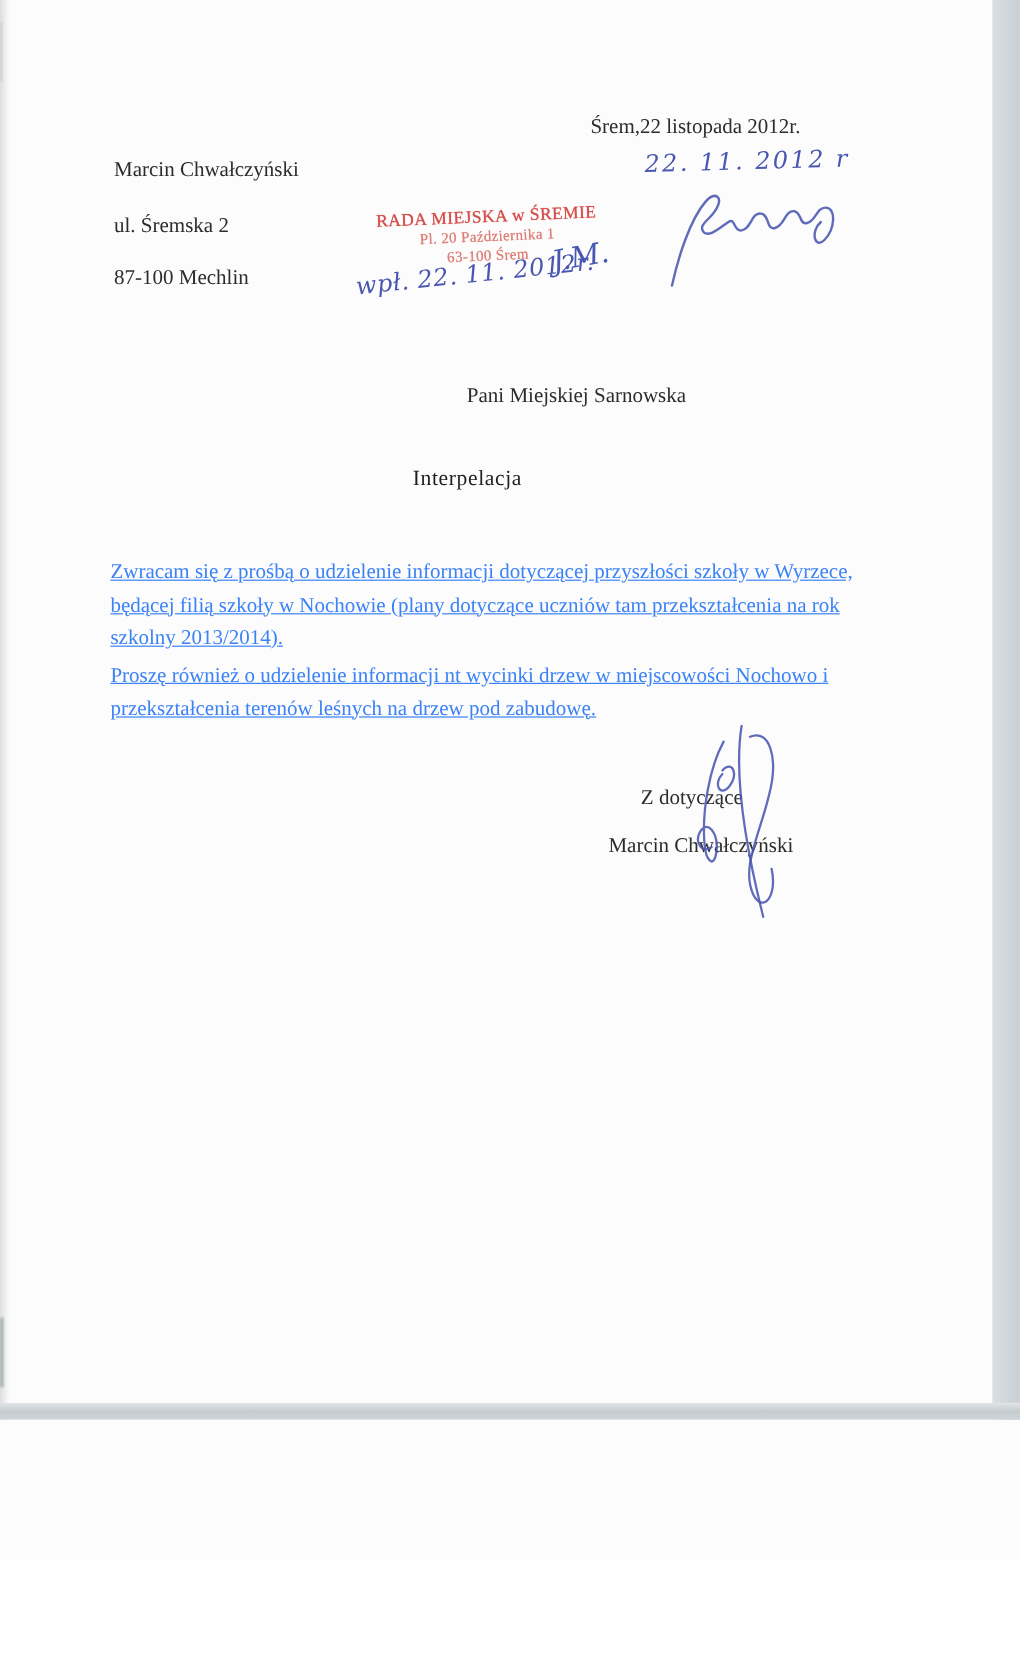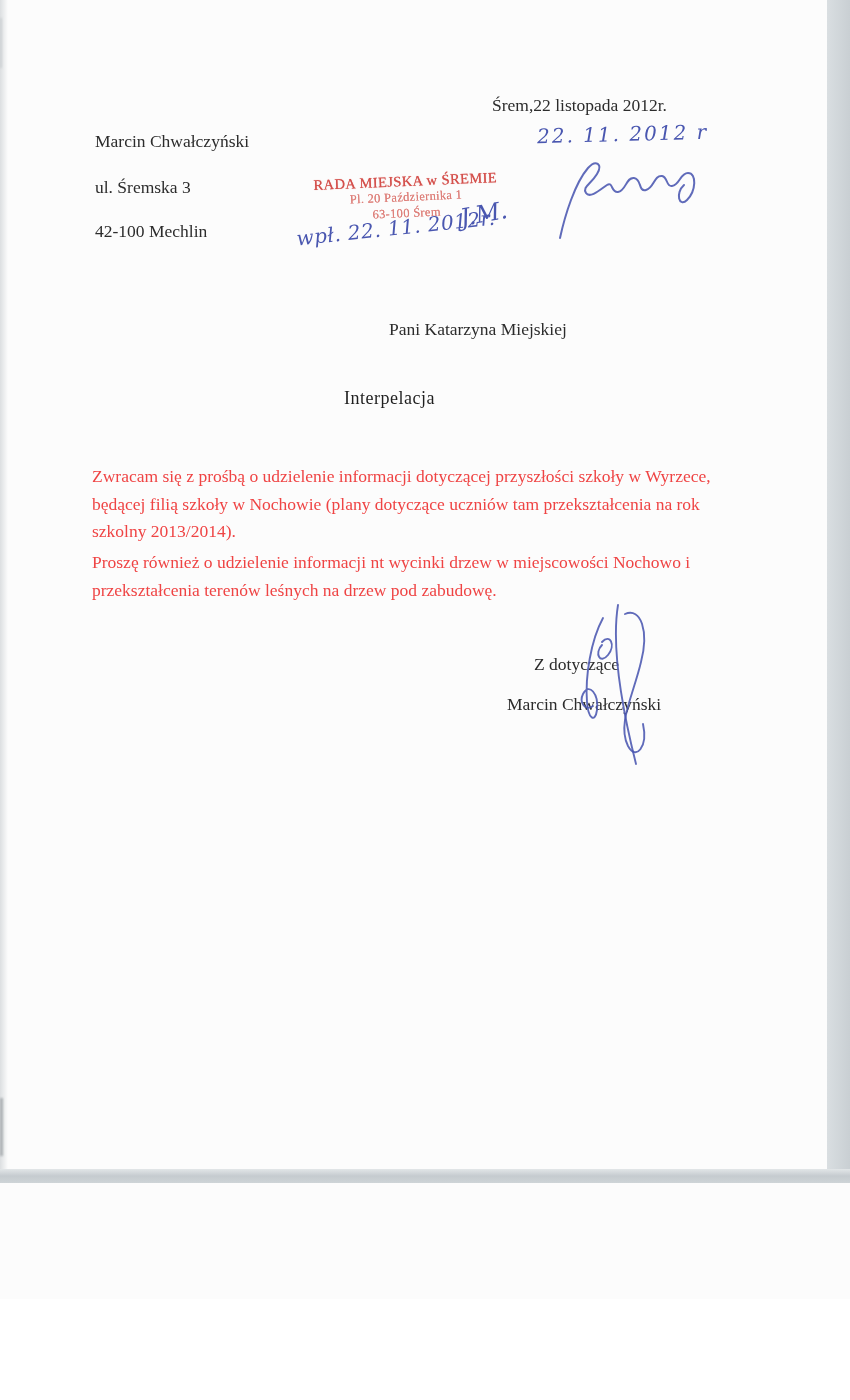--- a/index.html
+++ b/index.html
@@ -62,21 +62,21 @@
   .hand { position: absolute; color: var(--ink, #4a57b0); font-family: "DejaVu Serif", serif; font-style: italic; white-space: nowrap; }
   .hw-date { left: 537px; top: 122px; font-size: 20px; letter-spacing: 2px; transform: rotate(-1.5deg); }
   .hw-received { left: 296px; top: 216px; font-size: 20px; letter-spacing: .5px; transform: rotate(-6deg); }
   .hw-initials { left: 460px; top: 200px; font-size: 24px; transform: rotate(-10deg); }
 
   .recipient-1 { left: 389px; top: 286px; }
   .recipient-2 { left: 389px; top: 319px; }
 
   .doc-title { left: 344px; top: 388px; font-size: 18px; letter-spacing: .5px; color: #1f1f1f; }
 
-  .para { position: absolute; left: 92px; color: #ef4444; font-size: 17.5px; line-height: 27.5px; }
+  .para { position: absolute; left: 92px; color: #3b82f6; font-size: 17.5px; line-height: 27.5px; text-decoration: underline; }
   .para div { white-space: nowrap; }
   .para-1 { top: 463px; }
   .para-2 { top: 549px; }
 
   .closing-salutation { left: 534px; top: 654px; }
   .closing-name { left: 507px; top: 694px; }
 
   .sig { position: absolute; z-index: 5; }
   .sig path { fill: none; stroke: var(--ink, #4a57b0); stroke-linecap: round; stroke-linejoin: round; opacity: .88; }
   .sig-top { left: 553px; top: 143px; }
@@ -88,41 +88,41 @@
 <div class="canvas">
   <div class="scan">
 
     <div class="edge-left"></div>
     <div class="smudge-a"></div>
     <div class="smudge-b"></div>
 
     <div class="printed dateline">Śrem,22 listopada 2012r.</div>
 
     <div class="printed sender-name">Marcin Chwałczyński</div>
-    <div class="printed sender-street">ul. Śremska 3</div>
-    <div class="printed sender-city">42-100 Mechlin</div>
+    <div class="printed sender-street">ul. Śremska 2</div>
+    <div class="printed sender-city">87-100 Mechlin</div>
 
     <div class="stamp">
       <div class="s1">RADA MIEJSKA w ŚREMIE</div>
       <div class="s2">Pl. 20 Października 1</div>
       <div class="s3">63-100 Śrem</div>
     </div>
 
     <div class="hand hw-received">wpł. 22. 11. 2012r.</div>
     <div class="hand hw-initials">J.M.</div>
     <div class="hand hw-date">22. 11. 2012 r</div>
 
     <svg class="sig sig-top" width="148" height="98" viewBox="0 0 148 98">
       <path stroke-width="2" d="M 7 95 C 12 72, 22 40, 35 25 C 43 16, 50 21, 44 31 C 38 41, 29 44, 33 50
            C 37 56, 48 46, 54 42 C 60 38, 58 50, 65 49 C 73 48, 73 34, 81 35
            C 89 36, 85 49, 93 47 C 101 45, 101 32, 109 33 C 115 34, 113 44, 119 43
            C 127 42, 127 30, 135 30 C 144 30, 143 48, 134 57 C 126 65, 122 50, 131 42"></path>
     </svg>
 
-    <div class="printed recipient-2">Pani Katarzyna Miejskiej</div>
+    <div class="printed recipient-2">Pani Miejskiej Sarnowska</div>
 
     <div class="printed doc-title">Interpelacja</div>
 
     <div class="para para-1">
       <div>Zwracam się z prośbą o udzielenie informacji dotyczącej przyszłości szkoły w Wyrzece,</div>
       <div>będącej filią szkoły w Nochowie (plany dotyczące uczniów tam przekształcenia na rok</div>
       <div>szkolny 2013/2014).</div>
     </div>
 
     <div class="para para-2">

